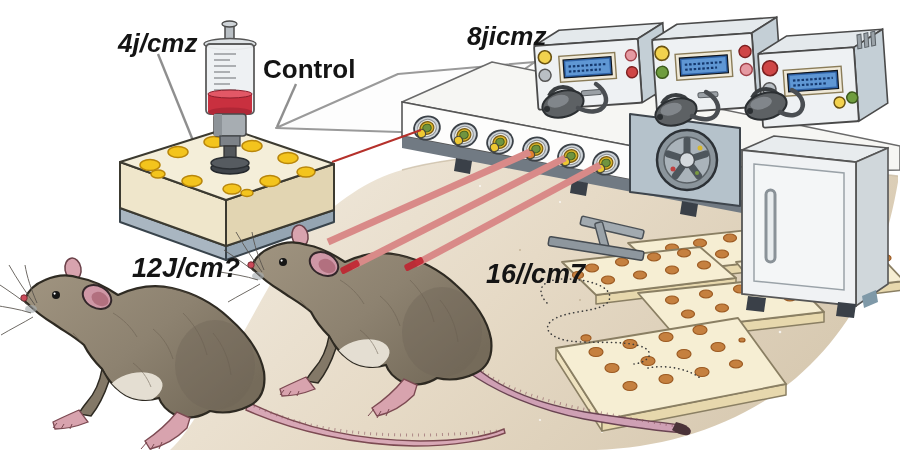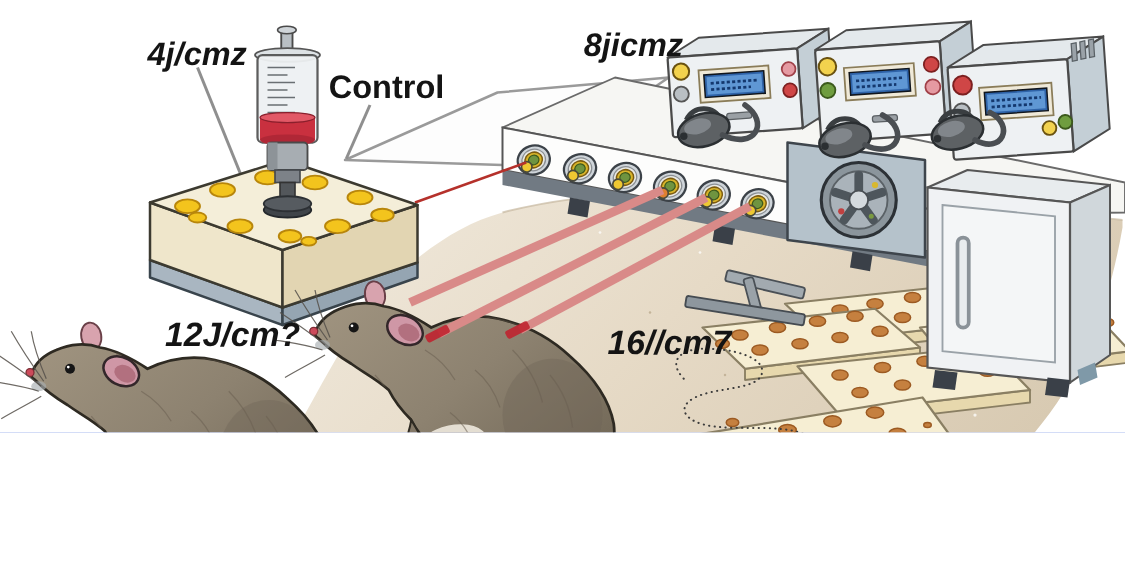--- a/index.html
+++ b/index.html
@@ -1,16 +1,16 @@
 <!DOCTYPE html>
 <html><head>
 <meta charset="utf-8">
 <style>
   html,body{margin:0;padding:0;background:#fff;}
-  #stage{position:relative;width:900px;height:346px;overflow:hidden;background:#1d4ed8;
+  #stage{position:relative;width:900px;height:450px;overflow:hidden;background:#fde047;
          font-family:"Liberation Sans", sans-serif;}
   svg{position:absolute;left:0;top:0;}
   .lbl{font-family:"Liberation Sans", sans-serif;font-weight:bold;fill:#141414;}
   .lbl-it{font-style:italic;}
 </style>
 </head>
 <body>
 
 <div id="stage">
 <svg width="900" height="450" viewBox="0 0 900 450">

